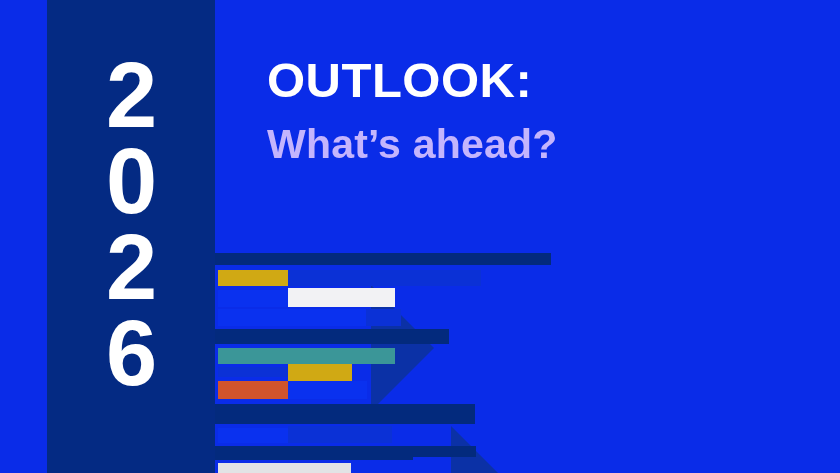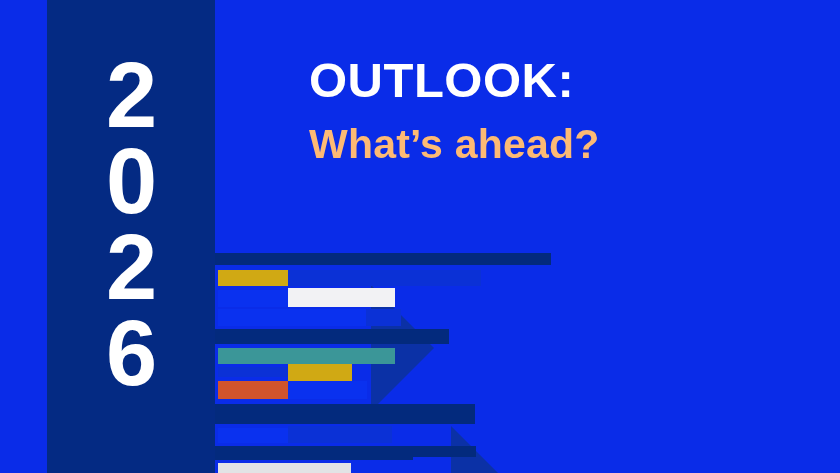--- a/index.html
+++ b/index.html
@@ -44,33 +44,32 @@
     height: 86px;
     display: block;
   }
 
   
   #headline {
     position: absolute;
     left: 267px;
     top: 55px;
     z-index: 6;
-    margin-left: 42px;
   }
   #title-main {
     display: block;
     color: #ffffff;
     font-size: 49px;
     font-weight: 700;
     letter-spacing: 0.5px;
     line-height: 1.05;
   }
   #title-sub {
     display: block;
-    color: #fdba74;
+    color: #c4b5fd;
     font-size: 41px;
     font-weight: 700;
     letter-spacing: 0.2px;
     line-height: 1.1;
     margin-top: 16px;
   }
 
   
   #graphic {
     position: absolute;

